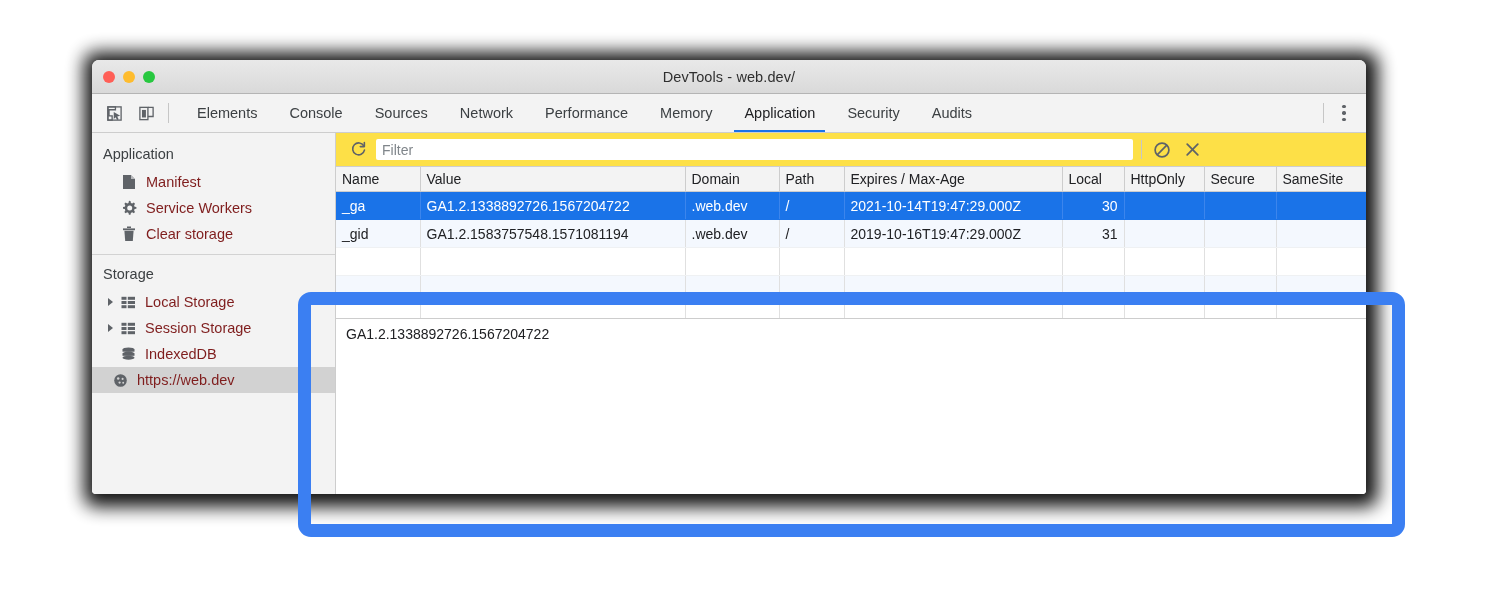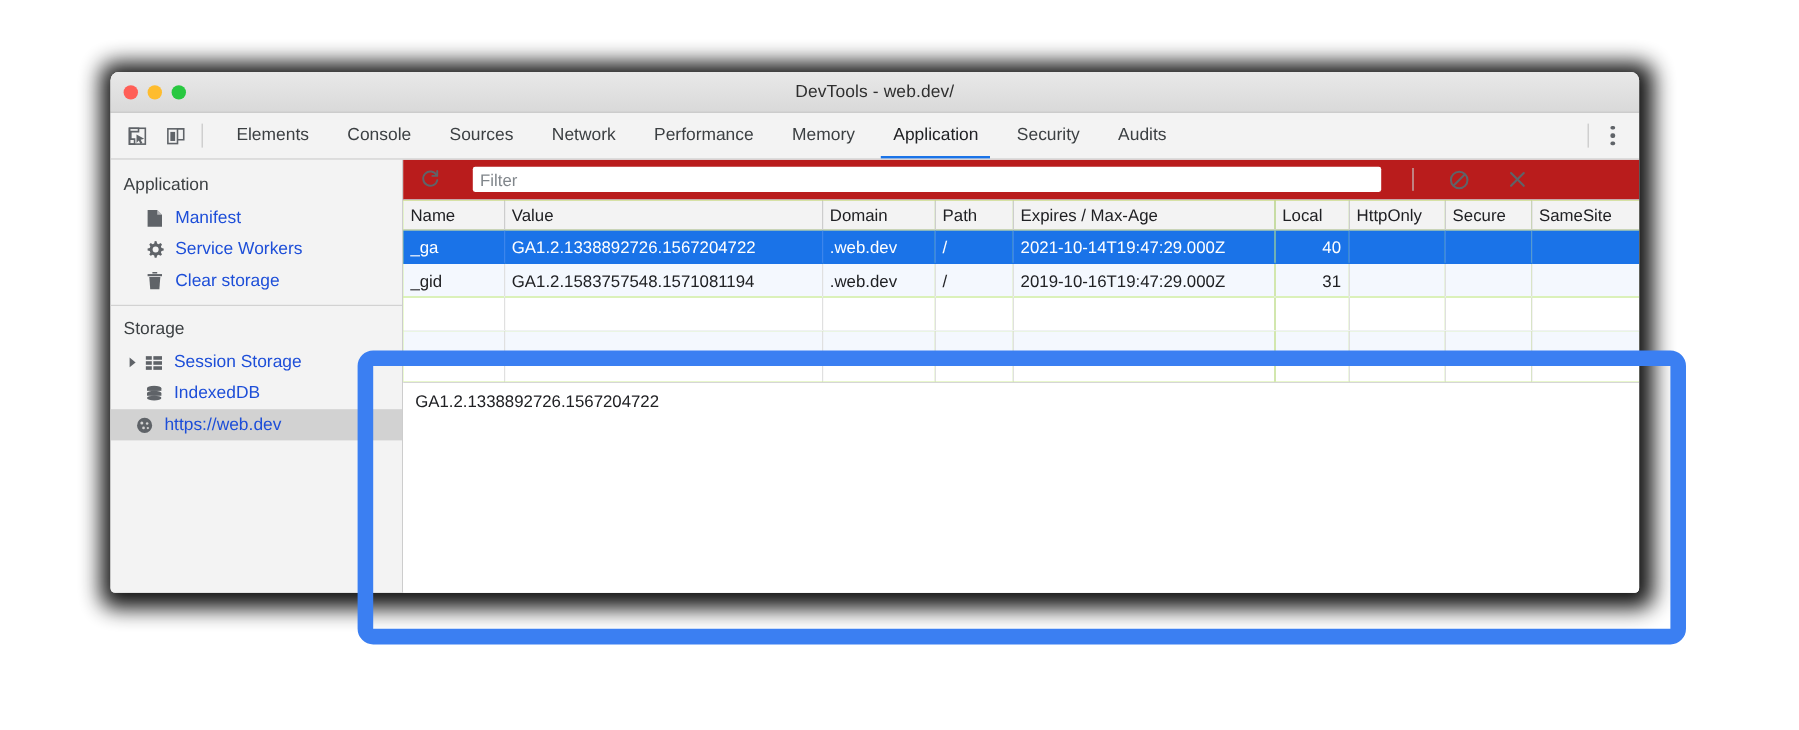--- a/index.html
+++ b/index.html
@@ -186,21 +186,21 @@
   .section-divider {
     height: 1px;
     background: #d2d2d2;
     margin: 7px 0 6px 0;
   }
   .side-item {
     display: flex;
     align-items: center;
     height: 26px;
     padding-left: 11px;
-    color: #1d4ed8;
+    color: #7f1d1d;
     font-size: 14.5px;
     white-space: nowrap;
   }
   .side-item.indent1 { padding-left: 27px; }
   .side-item.indent2 { padding-left: 11px; }
   .side-item.selected {
     background: #d2d2d2;
   }
   .twisty {
     width: 14px;
@@ -238,26 +238,26 @@
   .main {
     flex: 1 1 auto;
     display: flex;
     flex-direction: column;
     min-width: 0;
     background: #ffffff;
   }
   .filterbar {
     height: 33px;
     flex: 0 0 33px;
-    background: #b91c1c;
+    background: #fde047;
     border-bottom: 1px solid #cdcdcd;
     display: flex;
     align-items: center;
     padding: 0 8px 0 10px;
-    gap: 24px;
+    gap: 6px;
   }
   .icon-btn {
     width: 24px; height: 24px;
     display: flex;
     align-items: center;
     justify-content: center;
     flex: 0 0 24px;
   }
   .filter-input {
     flex: 1 1 auto;
@@ -274,21 +274,21 @@
     max-width: 745px;
   }
   .filter-input::placeholder { color: #80868b; }
   .filterbar .tool-sep { height: 19px; margin: 0 2px; }
 
   
   .table-wrap {
     flex: 1 1 auto;
     overflow: hidden;
     position: relative;
-    background: #bef264;
+    background: #b91c1c;
   }
   table.cookies {
     width: 100%;
     border-collapse: collapse;
     table-layout: fixed;
     font-size: 14px;
     color: #202124;
   }
   table.cookies th {
     font-weight: normal;
@@ -463,20 +463,36 @@
               <path d="M2.4 4.8 H11.6 L10.8 15 H3.2 Z" fill="#5f6368"></path>
             </svg>
           </span>
           <span class="side-label">Clear storage</span>
         </div>
 
         <div class="section-divider"></div>
 
         <div class="section-title">Storage</div>
 
+        <div class="side-item indent2">
+          <span class="twisty">
+              <span></span>
+            </span>
+          <span class="side-icon">
+            <svg width="15" height="13" viewBox="0 0 15 13" aria-hidden="true">
+              <rect x="0.5" y="0.8" width="5" height="3" fill="#5f6368"></rect>
+              <rect x="6.8" y="0.8" width="7.2" height="3" fill="#5f6368"></rect>
+              <rect x="0.5" y="5" width="5" height="3" fill="#5f6368"></rect>
+              <rect x="6.8" y="5" width="7.2" height="3" fill="#5f6368"></rect>
+              <rect x="0.5" y="9.2" width="5" height="3" fill="#5f6368"></rect>
+              <rect x="6.8" y="9.2" width="7.2" height="3" fill="#5f6368"></rect>
+            </svg>
+          </span>
+          <span class="side-label">Local Storage</span>
+        </div>
 
         <div class="side-item indent2">
           <span class="twisty">
               <span></span>
             </span>
           <span class="side-icon">
             <svg width="15" height="13" viewBox="0 0 15 13" aria-hidden="true">
               <rect x="0.5" y="0.8" width="5" height="3" fill="#5f6368"></rect>
               <rect x="6.8" y="0.8" width="7.2" height="3" fill="#5f6368"></rect>
               <rect x="0.5" y="5" width="5" height="3" fill="#5f6368"></rect>
@@ -572,21 +588,21 @@
                 <th>SameSite</th>
               </tr>
             </thead>
             <tbody>
               <tr class="row-selected">
                 <td>_ga</td>
                 <td>GA1.2.1338892726.1567204722</td>
                 <td>.web.dev</td>
                 <td>/</td>
                 <td>2021-10-14T19:47:29.000Z</td>
-                <td class="num">40</td>
+                <td class="num">30</td>
                 <td></td>
                 <td></td>
                 <td></td>
               </tr>
               <tr class="row-alt">
                 <td>_gid</td>
                 <td>GA1.2.1583757548.1571081194</td>
                 <td>.web.dev</td>
                 <td>/</td>
                 <td>2019-10-16T19:47:29.000Z</td>

